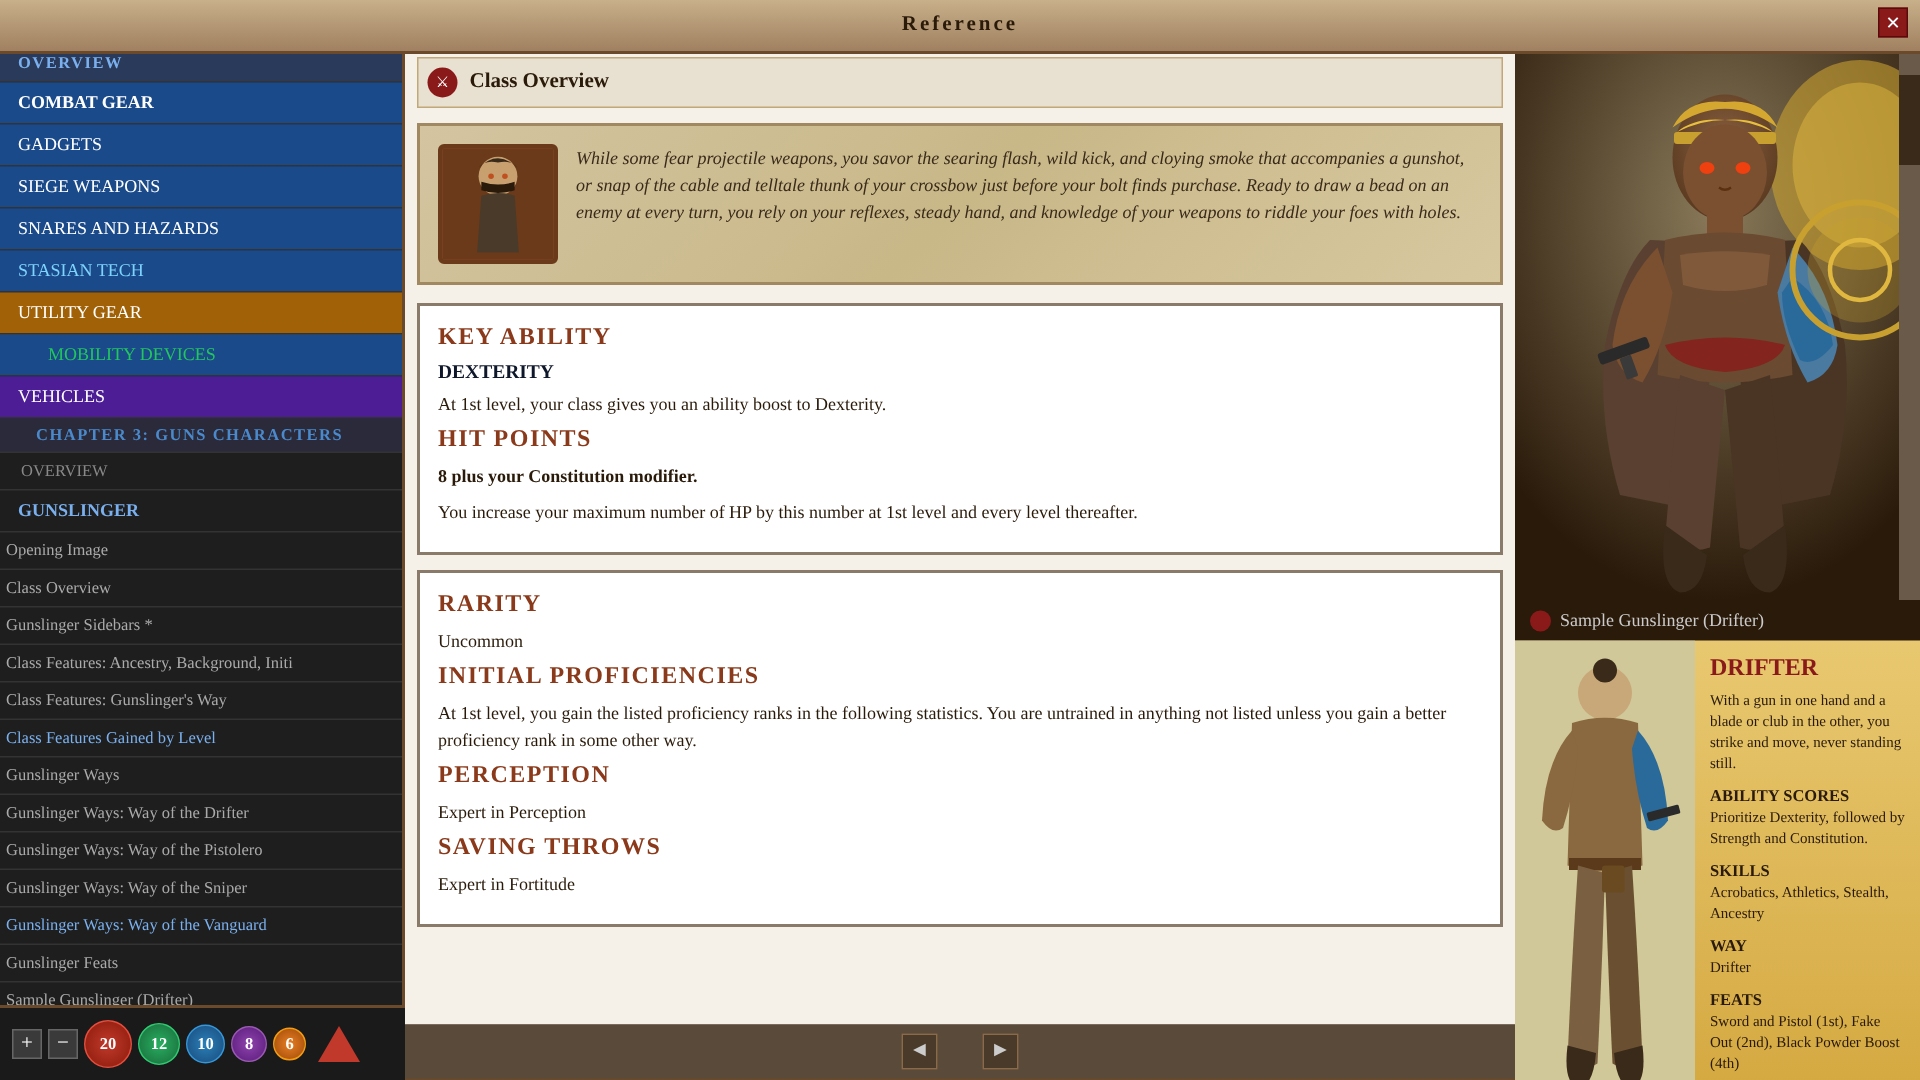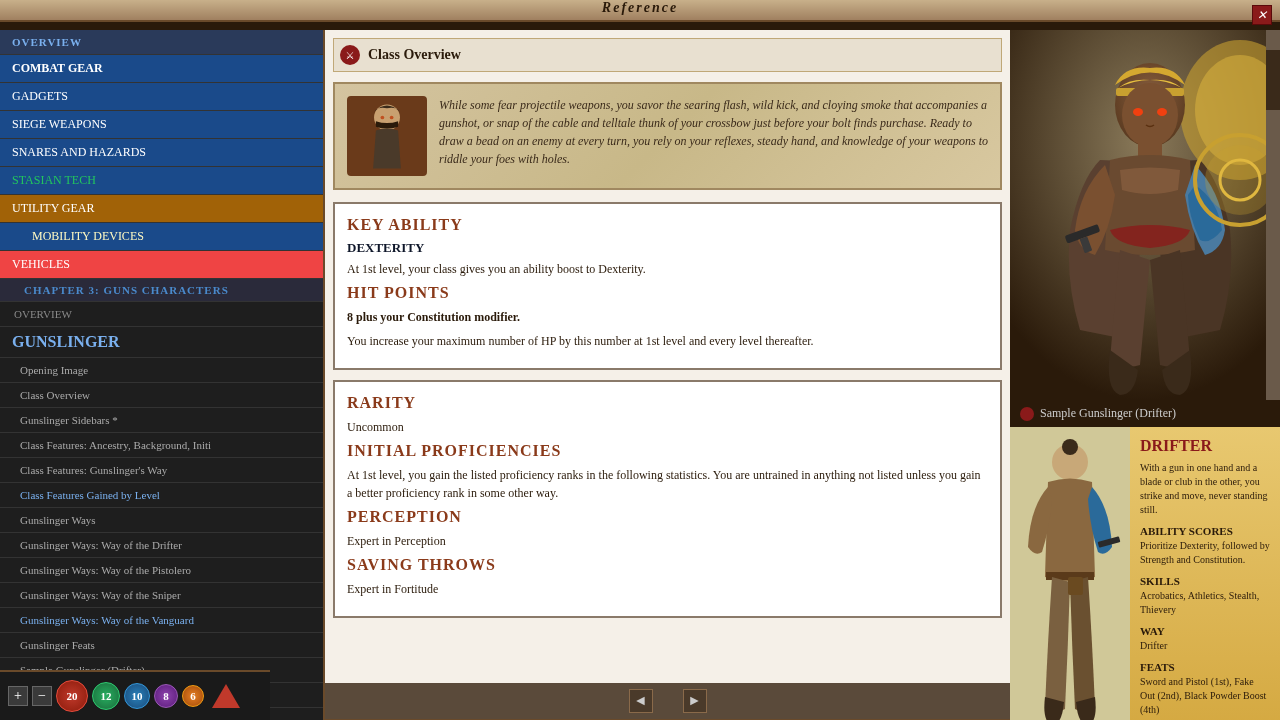--- a/index.html
+++ b/index.html
@@ -11,27 +11,27 @@
       background: #2a1a0a;
       position: relative;
     }
 
     
     .title-bar {
       position: absolute;
       top: 0;
       left: 0;
       right: 0;
-      height: 22px;
+      height: 36px;
       background: linear-gradient(to bottom, #c8b08a, #a08060);
       display: flex;
+      align-items: center;
       justify-content: center;
       border-bottom: 2px solid #6a4a2a;
       z-index: 100;
-      font-style: italic;
     }
     .title-bar-text {
       font-family: 'Georgia', serif;
       font-size: 14px;
       font-weight: bold;
       color: #2a1a0a;
       letter-spacing: 2px;
     }
     .close-btn {
       position: absolute;
@@ -54,21 +54,21 @@
       position: absolute;
       top: 30px;
       left: 0;
       right: 0;
       bottom: 0;
       display: flex;
     }
 
     
     .sidebar {
-      width: 325px;
+      width: 270px;
       background: #1e1e1e;
       border-right: 2px solid #6a4a2a;
       overflow-y: auto;
       flex-shrink: 0;
     }
     .sidebar::-webkit-scrollbar { width: 8px; }
     .sidebar::-webkit-scrollbar-track { background: #2a2a2a; }
     .sidebar::-webkit-scrollbar-thumb { background: #6a4a2a; }
 
     .sidebar-item {
@@ -86,21 +86,21 @@
       text-transform: uppercase;
       letter-spacing: 1px;
       padding: 5px 24px;
     }
     .sidebar-item.highlight {
       background: #1a4a8a;
       color: #fff;
       font-weight: bold;
     }
     .sidebar-item.sub {
-      padding-left: 20px;
+      padding-left: 4px;
       font-size: 11px;
       color: #aaa;
     }
     .sidebar-item.sub.active-sub {
       color: #7ab0ee;
     }
 
     
     .bottom-toolbar {
       position: absolute;
@@ -392,29 +392,29 @@
 
 <div class="main-container">
 
   <div class="sidebar">
 
     <div class="sidebar-item" style="background:#2a3a5a; color:#7ab0ee; font-weight:bold; font-size:11px; letter-spacing:1px; text-transform:uppercase;">OVERVIEW</div>
     <div class="sidebar-item highlight" style="background:#1a4a8a; color:#fff; font-weight:bold;">COMBAT GEAR</div>
     <div class="sidebar-item" style="background:#1a4a8a; color:#fff;">GADGETS</div>
     <div class="sidebar-item" style="background:#1a4a8a; color:#fff;">SIEGE WEAPONS</div>
     <div class="sidebar-item" style="background:#1a4a8a; color:#fff;">SNARES AND HAZARDS</div>
-    <div class="sidebar-item" style="background:#1a4a8a; color:#22c55e;">STASIAN TECH</div>
+    <div class="sidebar-item" style="background:#1a4a8a; color:#7dd3fc;">STASIAN TECH</div>
     <div class="sidebar-item" style="background:#a16207; color:#fff;">UTILITY GEAR</div>
-    <div class="sidebar-item" style="background:#1a4a8a; color:#fef9c3;padding-left:32px;">MOBILITY DEVICES</div>
-    <div class="sidebar-item" style="background:#ef4444; color:#fff;">VEHICLES</div>
+    <div class="sidebar-item" style="background:#1a4a8a; color:#22c55e;padding-left:32px;">MOBILITY DEVICES</div>
+    <div class="sidebar-item" style="background:#4c1d95; color:#fff;">VEHICLES</div>
 
     <div class="sidebar-item section-header">CHAPTER 3: GUNS CHARACTERS</div>
 
     <div class="sidebar-item" style="padding-left:14px; color:#888; font-size:11px;">OVERVIEW</div>
-    <div class="sidebar-item" style="color:#7ab0ee; font-weight:bold; font-size:16px;">GUNSLINGER</div>
+    <div class="sidebar-item" style="color:#7ab0ee; font-weight:bold; font-size:12px;">GUNSLINGER</div>
     <div class="sidebar-item sub">Opening Image</div>
     <div class="sidebar-item sub">Class Overview</div>
     <div class="sidebar-item sub">Gunslinger Sidebars *</div>
     <div class="sidebar-item sub">Class Features: Ancestry, Background, Initi</div>
     <div class="sidebar-item sub">Class Features: Gunslinger's Way</div>
     <div class="sidebar-item sub active-sub" style="color:#7ab0ee;">Class Features Gained by Level</div>
     <div class="sidebar-item sub">Gunslinger Ways</div>
     <div class="sidebar-item sub">Gunslinger Ways: Way of the Drifter</div>
     <div class="sidebar-item sub">Gunslinger Ways: Way of the Pistolero</div>
     <div class="sidebar-item sub">Gunslinger Ways: Way of the Sniper</div>
@@ -617,21 +617,21 @@
           <rect x="58" y="150" width="15" height="18" rx="2" fill="#6a4a20"></rect>
         </svg>
       </div>
 
       <div class="drifter-info">
         <div class="drifter-title">DRIFTER</div>
         <p class="drifter-text">With a gun in one hand and a blade or club in the other, you strike and move, never standing still.</p>
         <div class="drifter-label">ABILITY SCORES</div>
         <p class="drifter-text">Prioritize Dexterity, followed by Strength and Constitution.</p>
         <div class="drifter-label">SKILLS</div>
-        <p class="drifter-text">Acrobatics, Athletics, Stealth, Thievery</p>
+        <p class="drifter-text">Acrobatics, Athletics, Stealth, Ancestry</p>
         <div class="drifter-label">WAY</div>
         <p class="drifter-text">Drifter</p>
         <div class="drifter-label">FEATS</div>
         <p class="drifter-text">Sword and Pistol (1st), Fake Out (2nd), Black Powder Boost (4th)</p>
       </div>
     </div>
 
   </div>
 
 </div>

